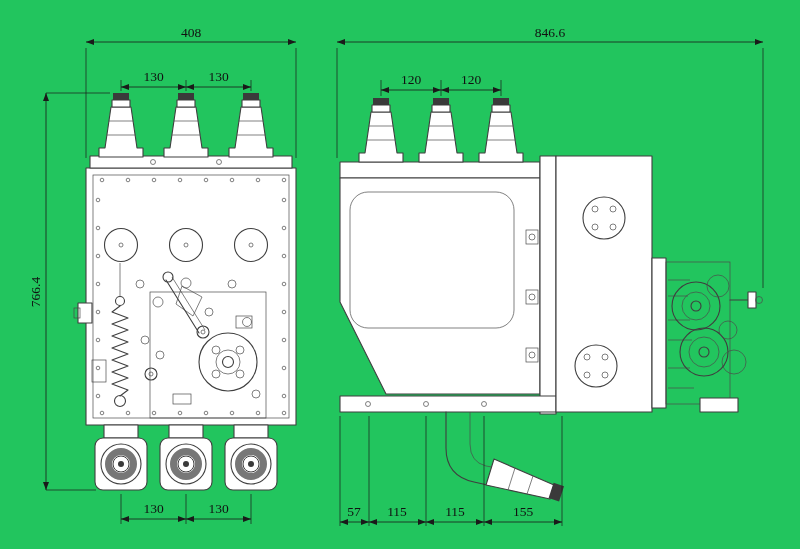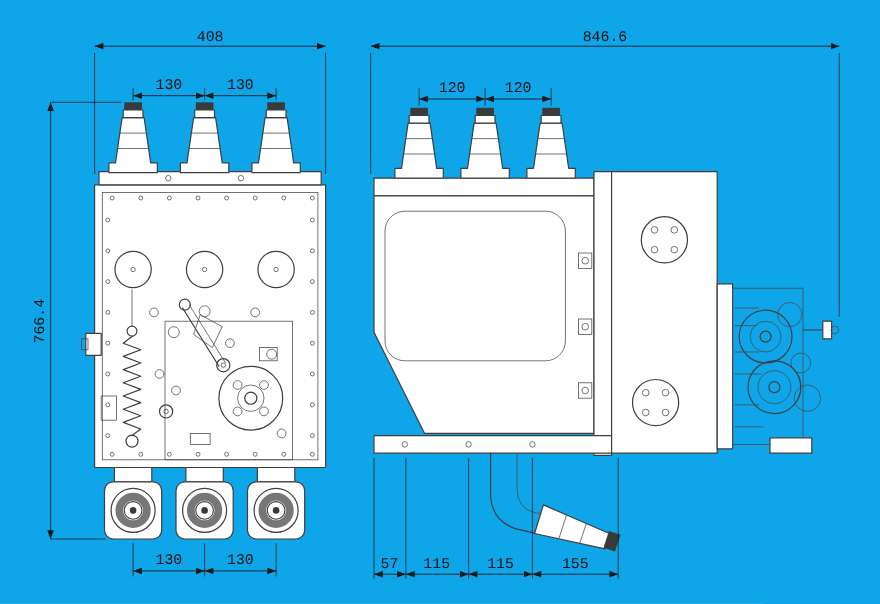--- a/index.html
+++ b/index.html
@@ -1,17 +1,17 @@
 <!DOCTYPE html>
 <html><head>
 <meta charset="utf-8">
 <style>
   html,body{margin:0;padding:0;background:#fff;}
-  .page{position:relative;width:800px;height:549px;background:#0ea5e9;overflow:hidden;
-        font-family:Liberation Mono, monospace;}
+  .page{position:relative;width:800px;height:549px;background:#22c55e;overflow:hidden;
+        font-family:Liberation Serif, serif;}
   
   .ln  {fill:none;stroke:#3f3f3f;stroke-width:1.1;stroke-linejoin:round;stroke-linecap:round;}
   .lnf {fill:#ffffff;stroke:#3f3f3f;stroke-width:1.1;stroke-linejoin:round;}
   .ln2 {fill:none;stroke:#4a4a4a;stroke-width:0.7;}
   .dk  {fill:#3a3a3a;stroke:none;}
   .ext {stroke:#1a1a1a;stroke-width:0.7;}
   .dim {stroke:#1a1a1a;stroke-width:0.8;fill:none;}
   .dimtext{font-size:13.5px;fill:#111111;text-anchor:middle;}
 </style>
 </head>

